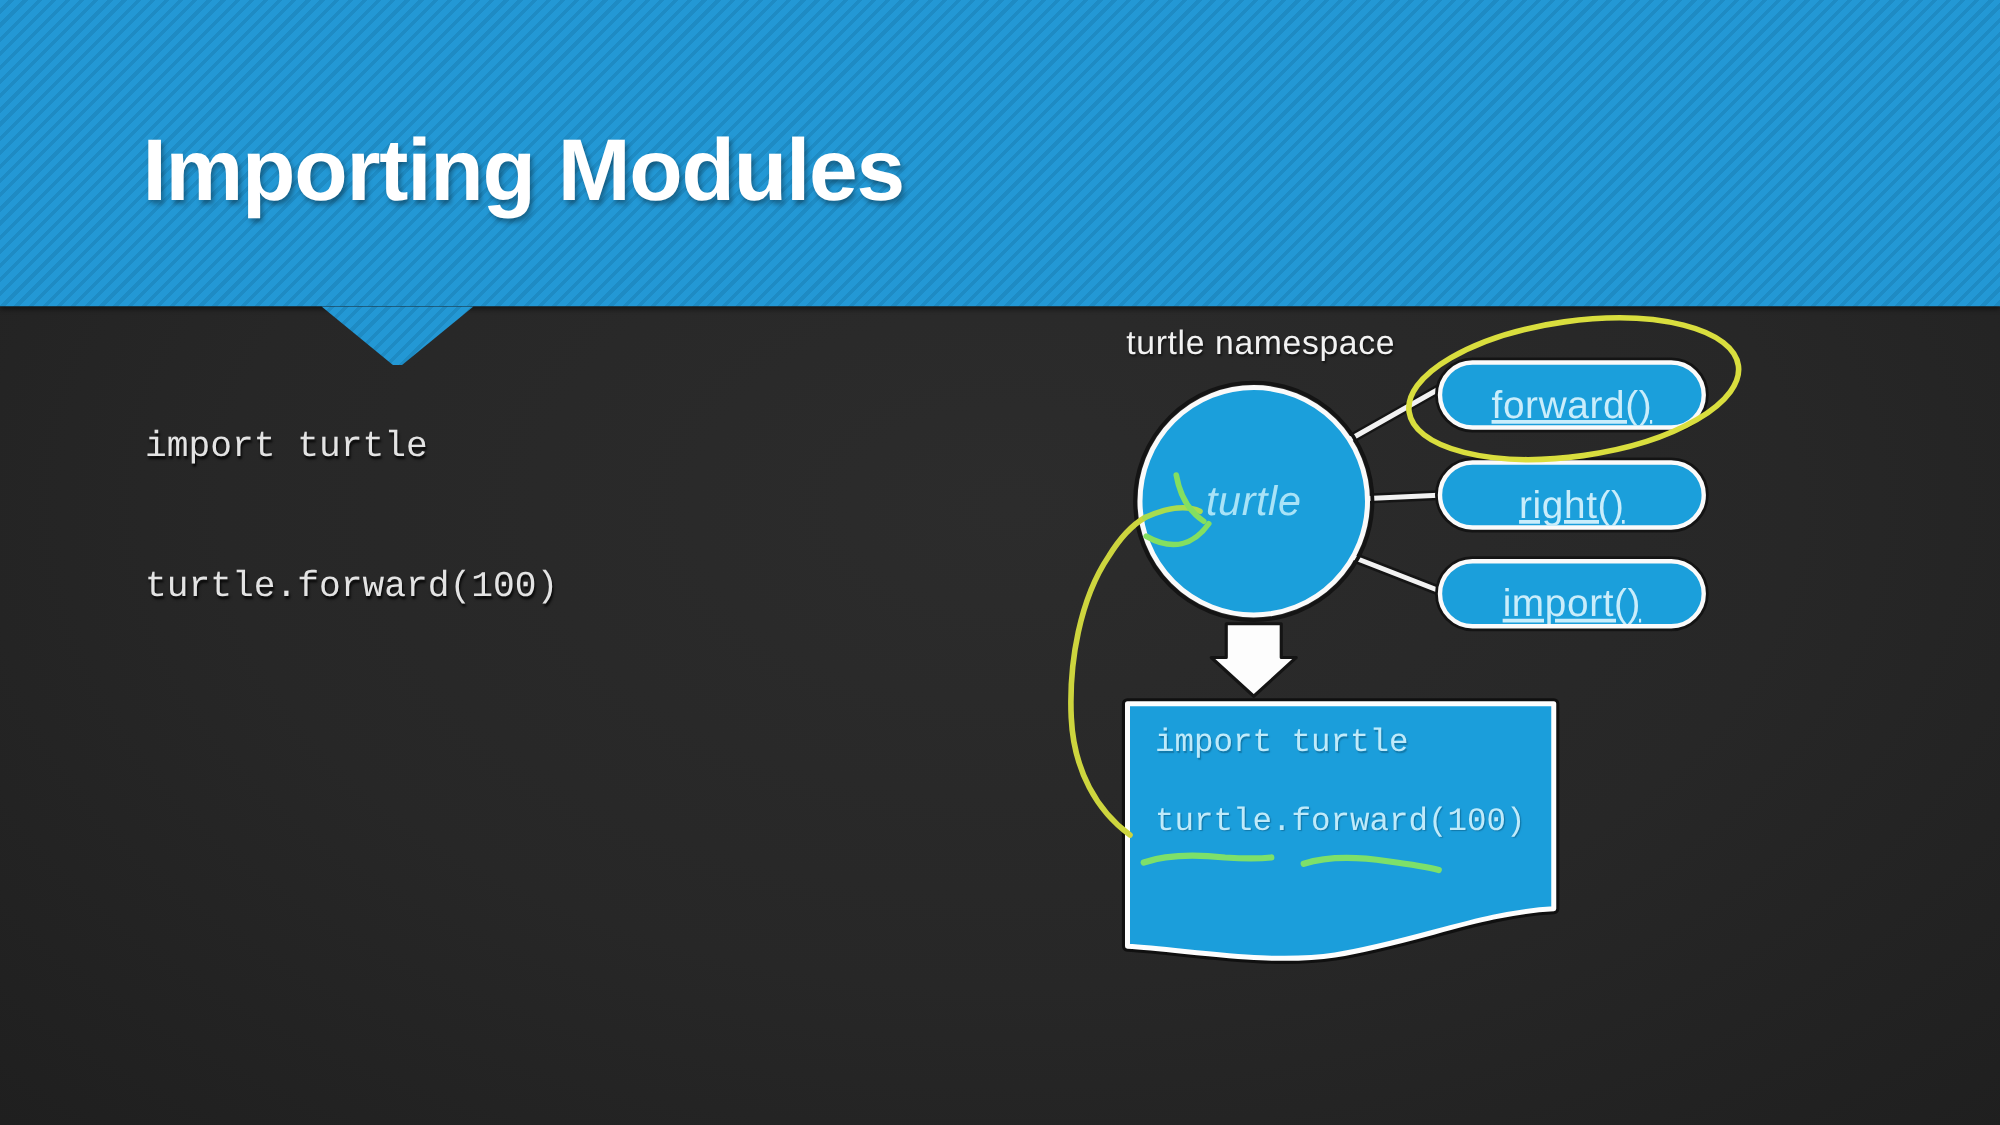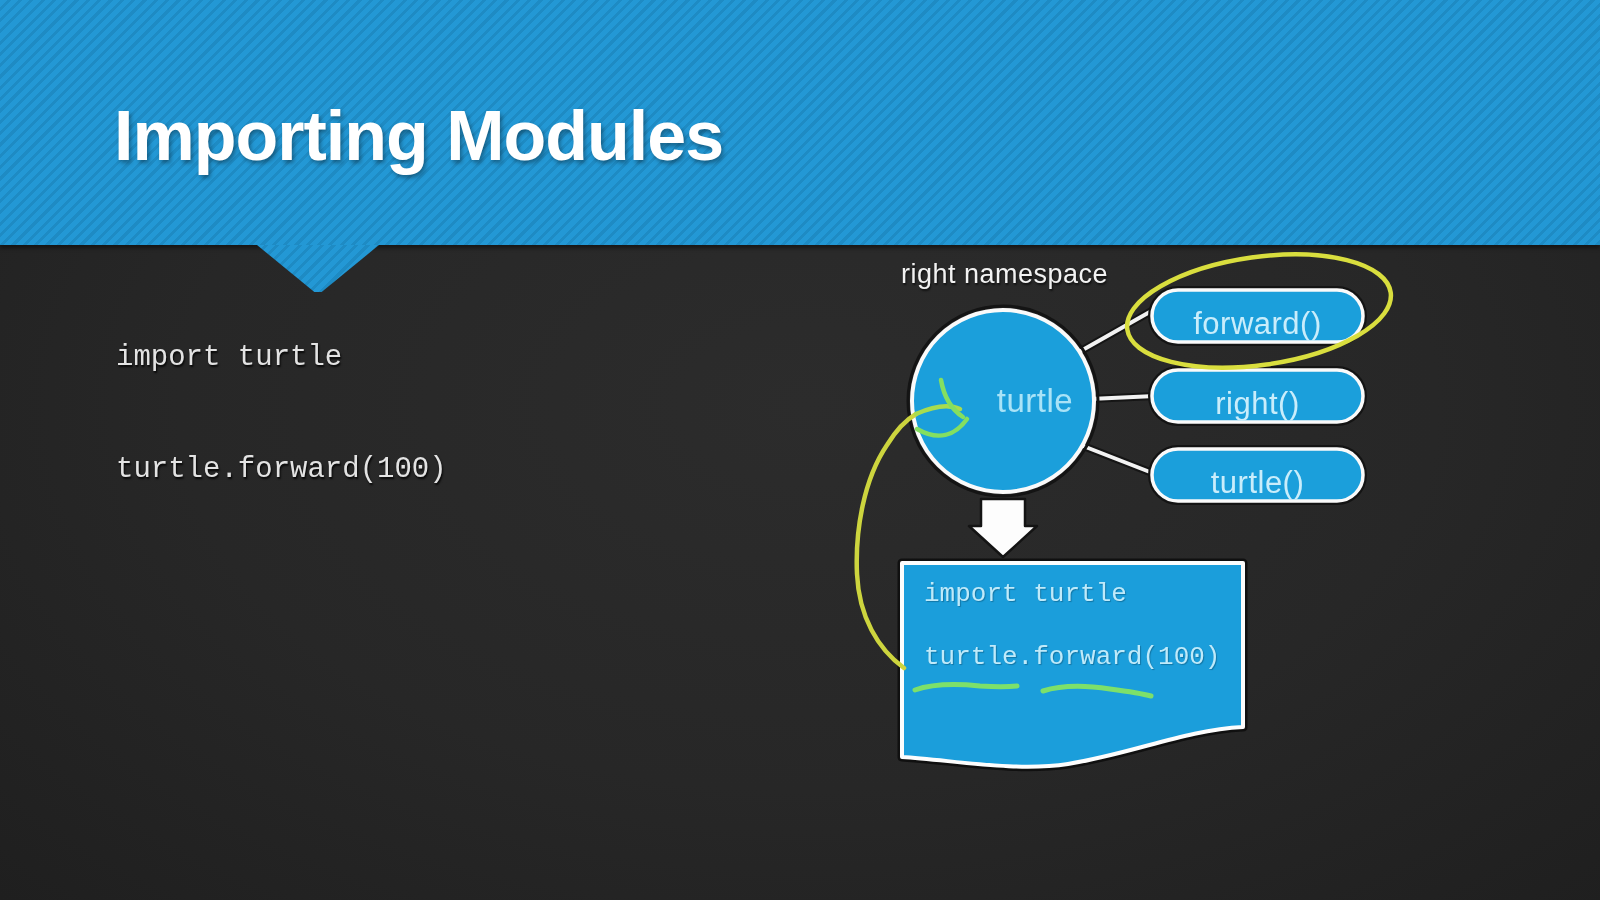--- a/index.html
+++ b/index.html
@@ -39,28 +39,28 @@
   }
   .code.l1{top:341px;}
   .code.l2{top:453px;}
   
   .ns-label{
     position:absolute;left:901px;top:259px;
     font-size:27px;color:#f2f2f2;letter-spacing:.5px;
     text-shadow:1px 2px 2px rgba(0,0,0,.6);
   }
   .module-label{
-    position:absolute;left:944px;top:310px;width:182px;height:182px;
+    position:absolute;left:912px;top:310px;width:182px;height:182px;
     display:flex;align-items:center;justify-content:center;
-    font-size:33px;color:#a9e3f7;letter-spacing:.5px;
+    font-size:33px;color:#a9e3f7;letter-spacing:.5px;font-style:italic;
   }
   .pill-label{
     position:absolute;left:1152px;width:211px;height:68px;
     display:flex;align-items:center;justify-content:center;
-    font-size:31px;color:#c9edfb;letter-spacing:.5px;
+    font-size:31px;color:#c9edfb;letter-spacing:.5px;text-decoration:underline;
   }
   .pill-label.p0{top:290px;}
   .pill-label.p1{top:370px;}
   .pill-label.p2{top:449px;}
   .doc-code{
     position:absolute;left:924px;
     font-family:"Liberation Mono", monospace;
     font-size:26px;color:#bfeafa;white-space:pre;
     text-shadow:1px 1px 1px rgba(0,60,90,.4);
   }
@@ -115,21 +115,21 @@
       <ellipse cx="1259" cy="311" rx="133" ry="54" transform="rotate(-8 1259 311)" stroke="#d9de3e" stroke-width="4.5"></ellipse>
       <path d="M 904 668 C 878 649 859 617 857 574 C 855 530 864 479 887 445 C 895 432 904 421 916 414" stroke="#cdd53e" stroke-width="4.5"></path>
       <path d="M 916 414 C 934 406 949 404 960 409" stroke="#a8dc4f" stroke-width="4.5"></path>
       <path d="M 941 380 C 944 397 951 409 963 417" stroke="#84df60" stroke-width="4.5"></path>
       <path d="M 917 429 C 938 441 955 436 967 419" stroke="#84df60" stroke-width="4.5"></path>
       <path d="M 915 690 C 935 683 960 684 980 686 C 995 687 1008 687 1017 686" stroke="#7de06a" stroke-width="5"></path>
       <path d="M 1043 691 C 1065 684 1090 686 1110 689 C 1125 691 1140 693 1151 696" stroke="#7de06a" stroke-width="5"></path>
     </g>
   </svg>
 
-  <div class="ns-label">right namespace</div>
+  <div class="ns-label">turtle namespace</div>
   <div class="module-label">turtle</div>
   <div class="pill-label p0">forward()</div>
   <div class="pill-label p1">right()</div>
-  <div class="pill-label p2">turtle()</div>
+  <div class="pill-label p2">import()</div>
   <div class="doc-code d1">import turtle</div>
   <div class="doc-code d2">turtle.forward(100)</div>
 
 </div>
 
 </body></html>

